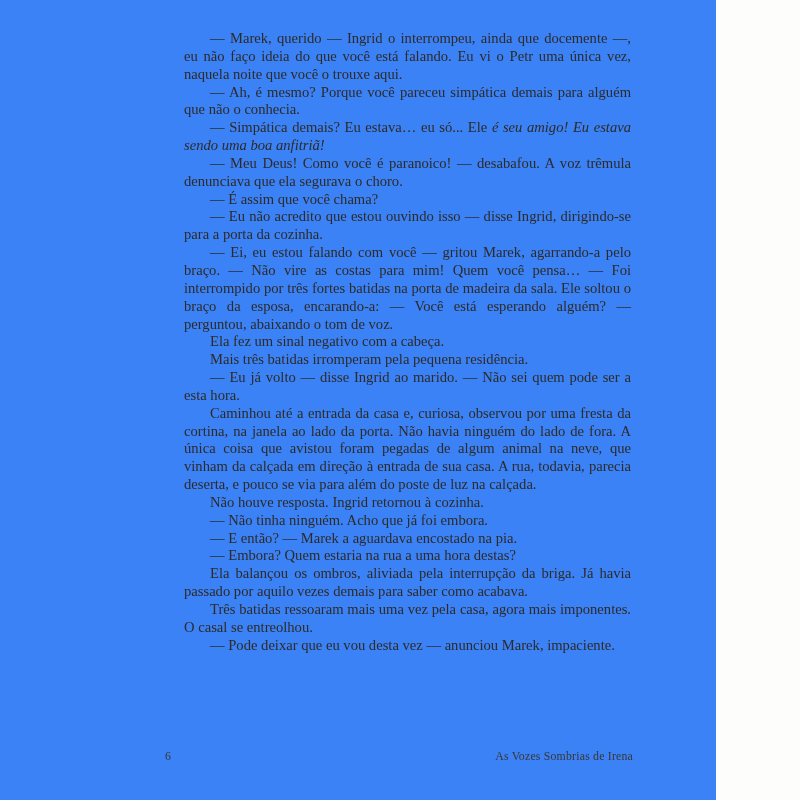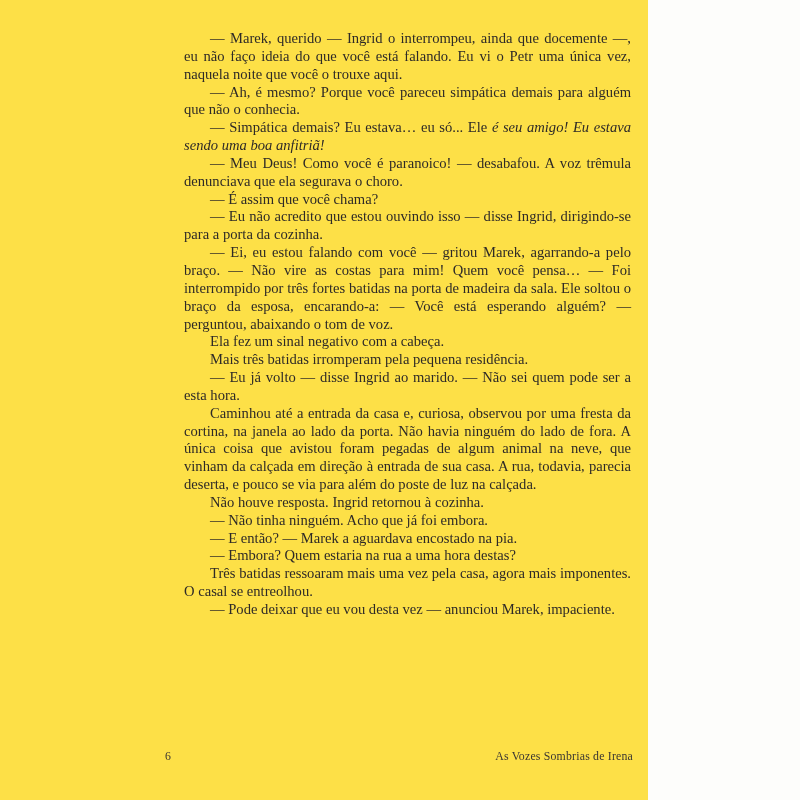--- a/index.html
+++ b/index.html
@@ -12,23 +12,23 @@
     background: #fdfdfb;
     font-family: "Liberation Serif", "DejaVu Serif", serif;
     color: #2e2a27;
     overflow: hidden;
     position: relative;
   }
   .book-page {
     position: absolute;
     left: 0;
     top: 0;
-    width: 648px;
+    width: 716px;
     height: 800px;
-    background: #fde047;
+    background: #3b82f6;
   }
   .text-block {
     position: absolute;
     left: 184px;
     top: 30px;
     width: 447px;
     font-size: 14.6px;
     line-height: 17.85px;
     text-align: justify;
     text-justify: inter-word;
@@ -72,20 +72,21 @@
       <p><span>— Eu não acredito que estou ouvindo isso — disse Ingrid, dirigindo-se para a porta da cozinha.</span></p>
       <p><span>— Ei, eu estou falando com você — gritou Marek, agarrando-a pelo braço. — Não vire as costas para mim! Quem você pensa… — Foi interrompido por três fortes batidas na porta de madeira da sala. Ele soltou o braço da esposa, encarando-a: — Você está esperando alguém? — perguntou, abaixando o tom de voz.</span></p>
       <p><span>Ela fez um sinal negativo com a cabeça.</span></p>
       <p><span>Mais três batidas irromperam pela pequena residência.</span></p>
       <p><span>— Eu já volto — disse Ingrid ao marido. — Não sei quem pode ser a esta hora.</span></p>
       <p><span>Caminhou até a entrada da casa e, curiosa, observou por uma fresta da cortina, na janela ao lado da porta. Não havia ninguém do lado de fora. A única coisa que avistou foram pegadas de algum animal na neve, que vinham da calçada em direção à entrada de sua casa. A rua, todavia, parecia deserta, e pouco se via para além do poste de luz na calçada.</span></p>
       <p><span>Não houve resposta. Ingrid retornou à cozinha.</span></p>
       <p><span>— Não tinha ninguém. Acho que já foi embora.</span></p>
       <p><span>— E então? — Marek a aguardava encostado na pia.</span></p>
       <p><span>— Embora? Quem estaria na rua a uma hora destas?</span></p>
+      <p><span>Ela balançou os ombros, aliviada pela interrupção da briga. Já havia passado por aquilo vezes demais para saber como acabava.</span></p>
       <p><span>Três batidas ressoaram mais uma vez pela casa, agora mais imponentes. O casal se entreolhou.</span></p>
       <p><span>— Pode deixar que eu vou desta vez — anunciou Marek, impaciente.</span></p>
     </div>
   <div class="page-footer">
     <span class="folio">6</span>
     <span class="running-title">As Vozes Sombrias de Irena</span>
   </div>
 </div>
 
 </body></html>

